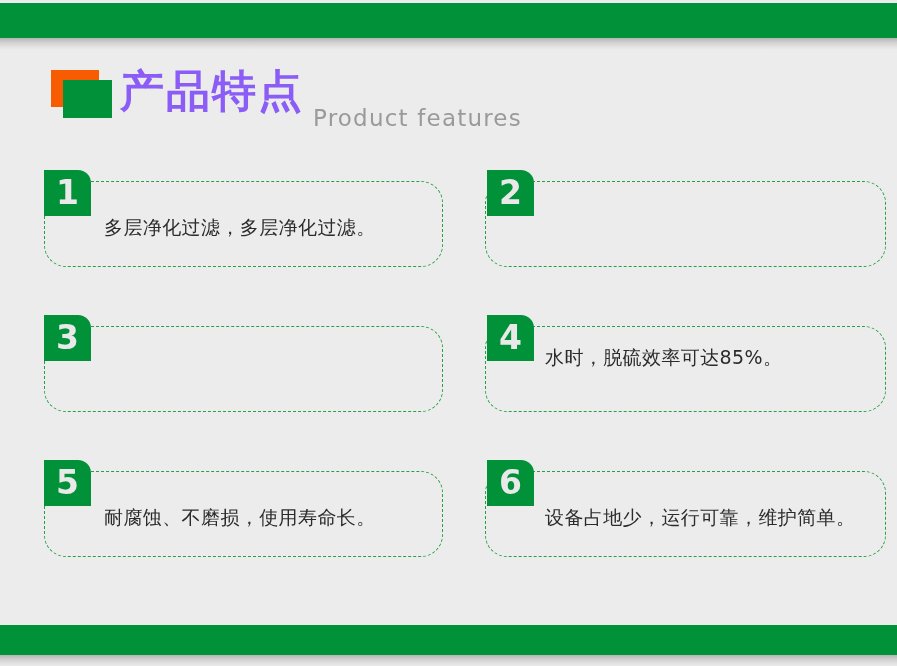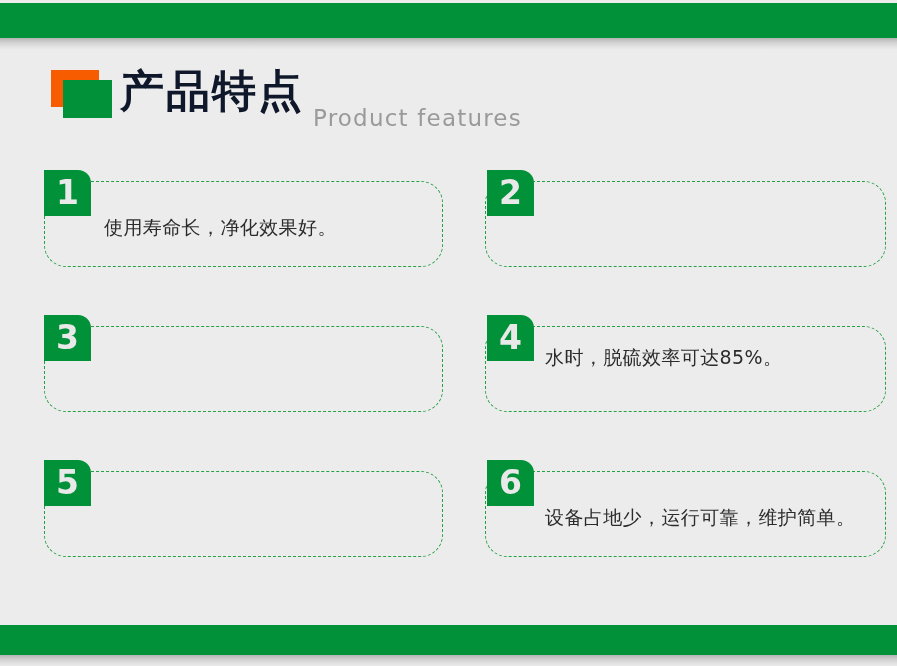--- a/index.html
+++ b/index.html
@@ -69,21 +69,21 @@
     width: 49px;
     height: 38px;
     background: #009139;
   }
   .title-cn {
     position: absolute;
     left: 120px;
     top: 3px;
     font-size: 44px;
     font-weight: bold;
-    color: #0f172a;
+    color: #8b5cf6;
     letter-spacing: 2px;
     line-height: 56px;
     white-space: nowrap;
   }
   .title-en {
     position: absolute;
     left: 313px;
     top: 43px;
     font-size: 23px;
     color: #9a9a9a;
@@ -160,41 +160,44 @@
   <div class="title-cn">产品特点</div>
   <div class="title-en">Product features</div>
 </div>
 
 <div class="features">
 
   <div class="feature-row">
     <div class="feature-card col-left"></div>
     <div class="badge col-left">1</div>
     <div class="feature-text col-left lines-1">
-      <div>使用寿命长，净化效果好。</div>
+      <div>多层净化过滤，多层净化过滤。</div>
     </div>
 
     <div class="feature-card col-right"></div>
     <div class="badge col-right">2</div>
   </div>
 
   <div class="feature-row">
     <div class="feature-card col-left"></div>
     <div class="badge col-left">3</div>
 
     <div class="feature-card col-right"></div>
     <div class="badge col-right">4</div>
     <div class="feature-text col-right lines-2">
       <div>水时，脱硫效率可达85%。</div>
     </div>
   </div>
 
   <div class="feature-row">
     <div class="feature-card col-left"></div>
     <div class="badge col-left">5</div>
+    <div class="feature-text col-left lines-1">
+      <div>耐腐蚀、不磨损，使用寿命长。</div>
+    </div>
 
     <div class="feature-card col-right"></div>
     <div class="badge col-right">6</div>
     <div class="feature-text col-right lines-1">
       <div>设备占地少，运行可靠，维护简单。</div>
     </div>
   </div>
 
 </div>
 

